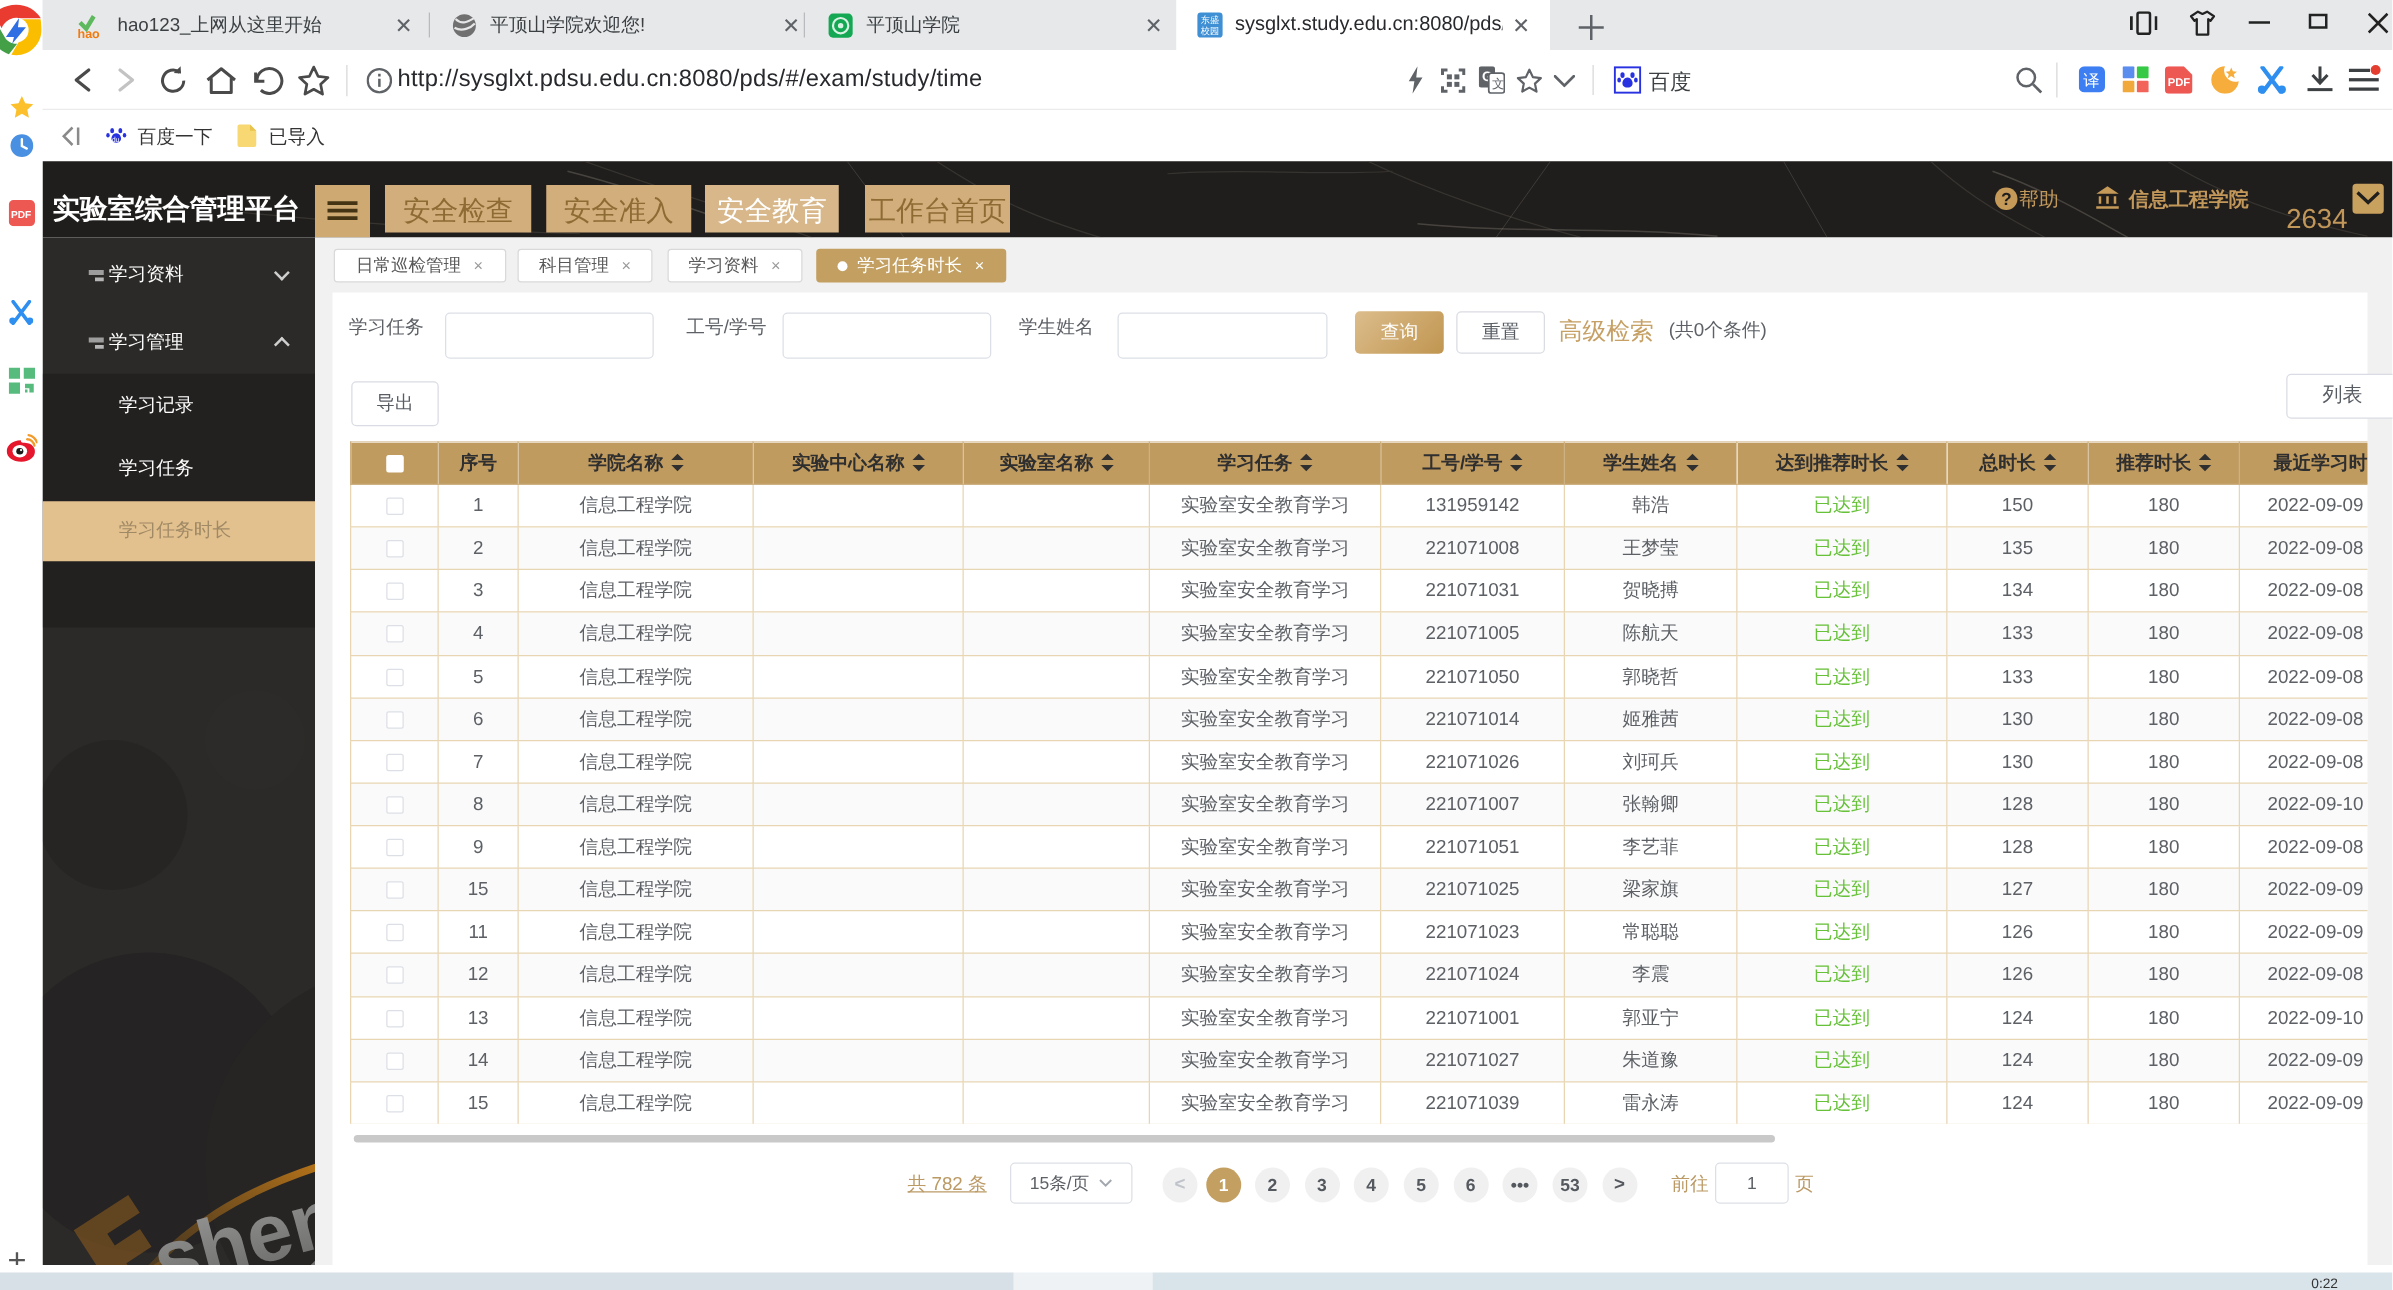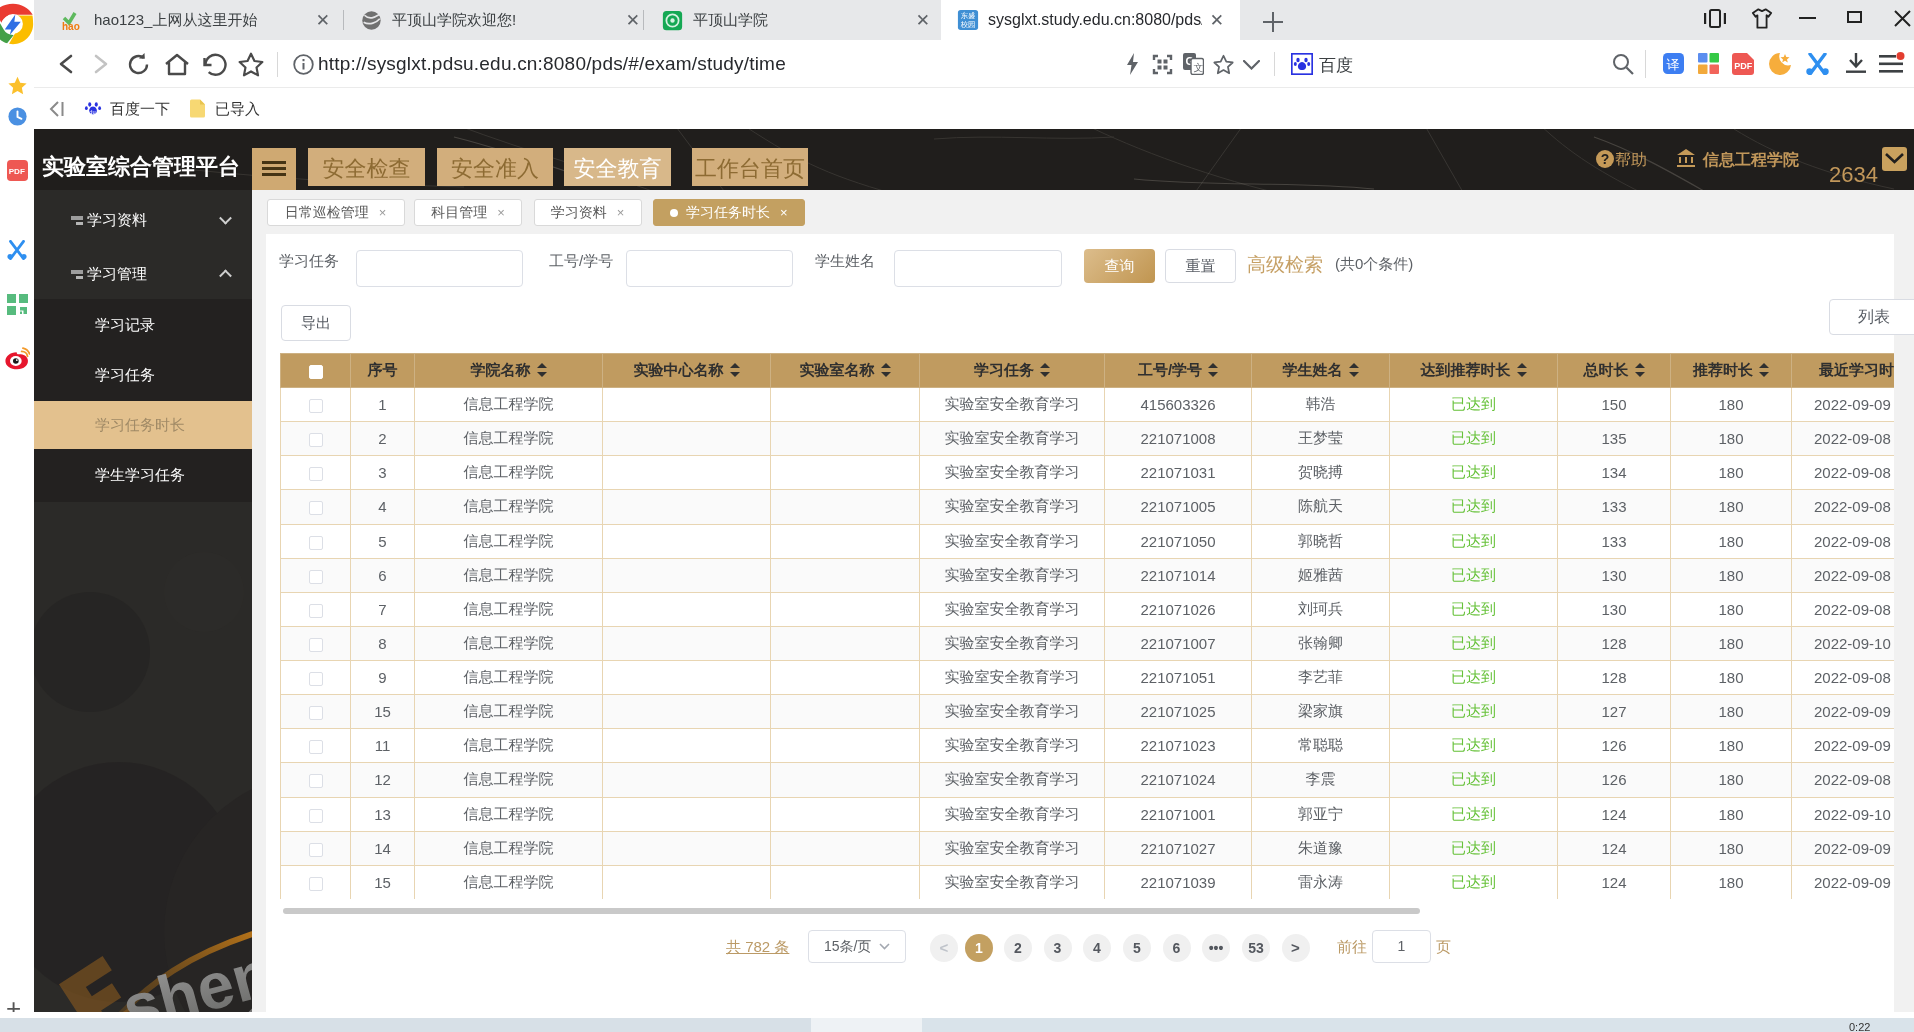--- a/index.html
+++ b/index.html
@@ -423,23 +423,20 @@
   <div class="subwrap abs">
     <div class="sitem" style="top:1px;">
         <span class="txt">学习记录</span>
       </div>
     <div class="sitem" style="top:51px;">
         <span class="txt">学习任务</span>
       </div>
     <div class="sitem act" style="top:102px;height:48px;line-height:48px;">
         <span class="txt">学习任务时长</span>
       </div>
-    <div class="sitem" style="top:151px;">
-        <span class="txt">学生学习任务</span>
-      </div>
   </div>
 </div>
 
 <div id="main" class="abs">
   <div class="ptab abs" style="left:14.5px;width:138px;">日常巡检管理<span class="x">×</span></div>
   <div class="ptab abs" style="left:162px;width:108px;">科目管理<span class="x">×</span></div>
   <div class="ptab abs" style="left:281.5px;width:108px;">学习资料<span class="x">×</span></div>
   <div class="ptab act abs" style="left:400.7px;width:152px;"><span class="dot"></span>学习任务时长<span class="x">×</span></div>
   <div id="card" class="abs">
     <div class="flabel abs" style="left:13px;">学习任务</div>
@@ -487,21 +484,21 @@
             </tr>
           </thead>
           <tbody>
             <tr>
               <td><span class="cbx"></span></td>
               <td>1</td>
               <td>信息工程学院</td>
               <td></td>
               <td></td>
               <td>实验室安全教育学习</td>
-              <td>415603326</td>
+              <td>131959142</td>
               <td>韩浩</td>
               <td class="grn">已达到</td>
               <td>150</td>
               <td>180</td>
               <td style="text-align:left;padding-left:22px;">2022-09-09 15:32:11</td>
             </tr>
             <tr class="even">
               <td><span class="cbx"></span></td>
               <td>2</td>
               <td>信息工程学院</td>

